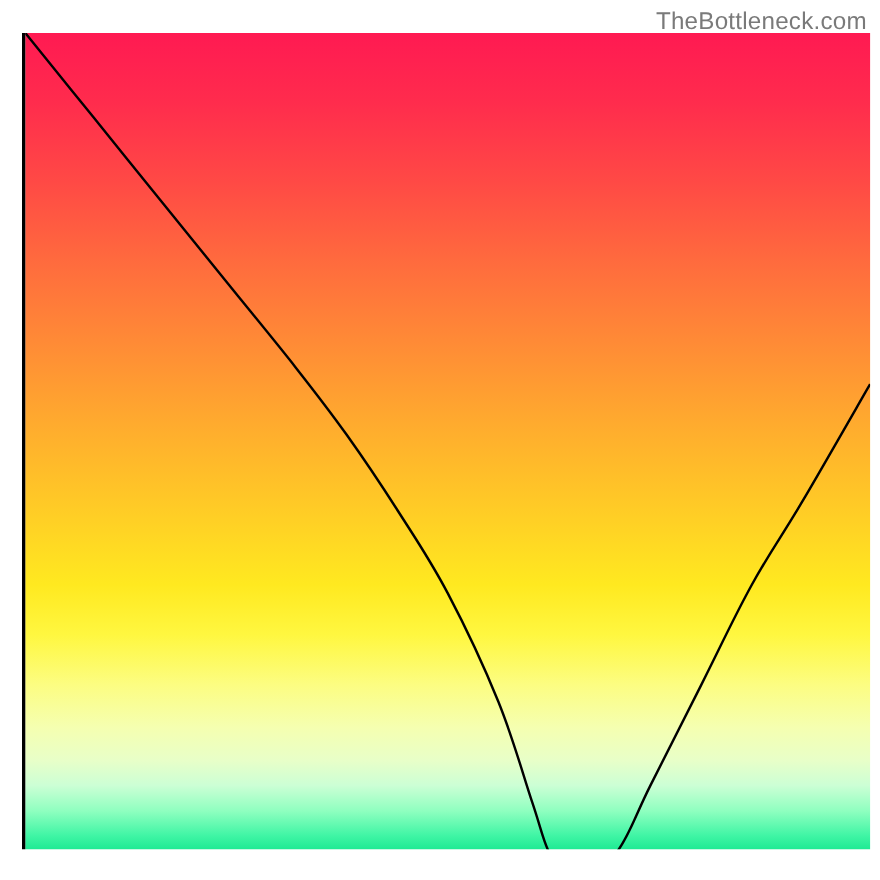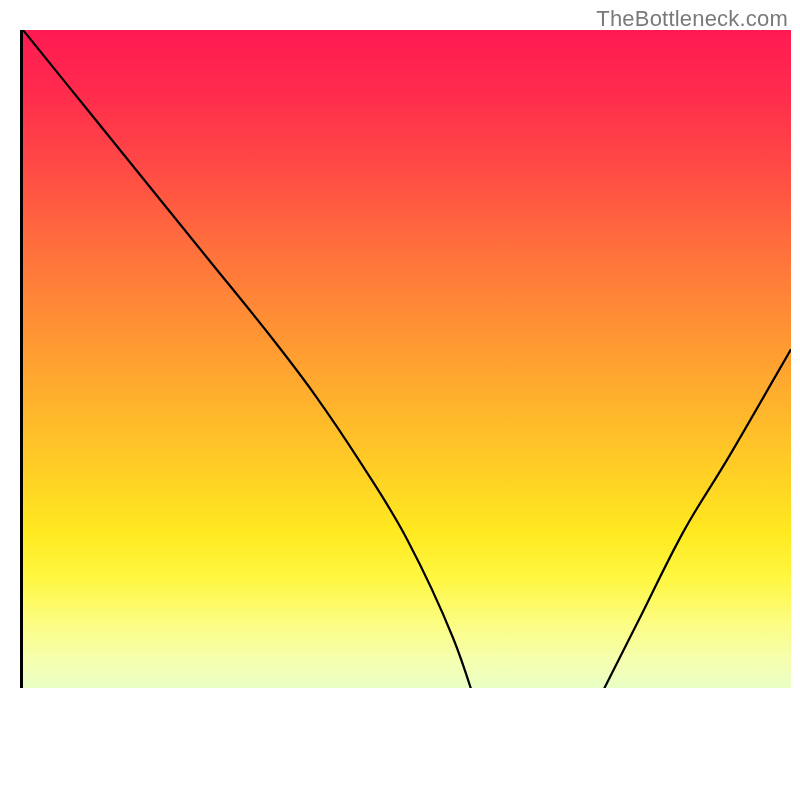--- a/index.html
+++ b/index.html
@@ -3,21 +3,21 @@
 <meta charset="utf-8">
 <style>
   body {
     margin: 0;
     padding: 0;
     background: #ffffff;
     font-family: Arial, sans-serif;
   }
   .container {
     width: 800px;
-    height: 688px;
+    height: 772px;
     position: relative;
   }
   .watermark {
     position: absolute;
     top: 6px;
     right: 12px;
     font-size: 22px;
     font-weight: 500;
     color: #7a7a7a;
     letter-spacing: 0.2px;

